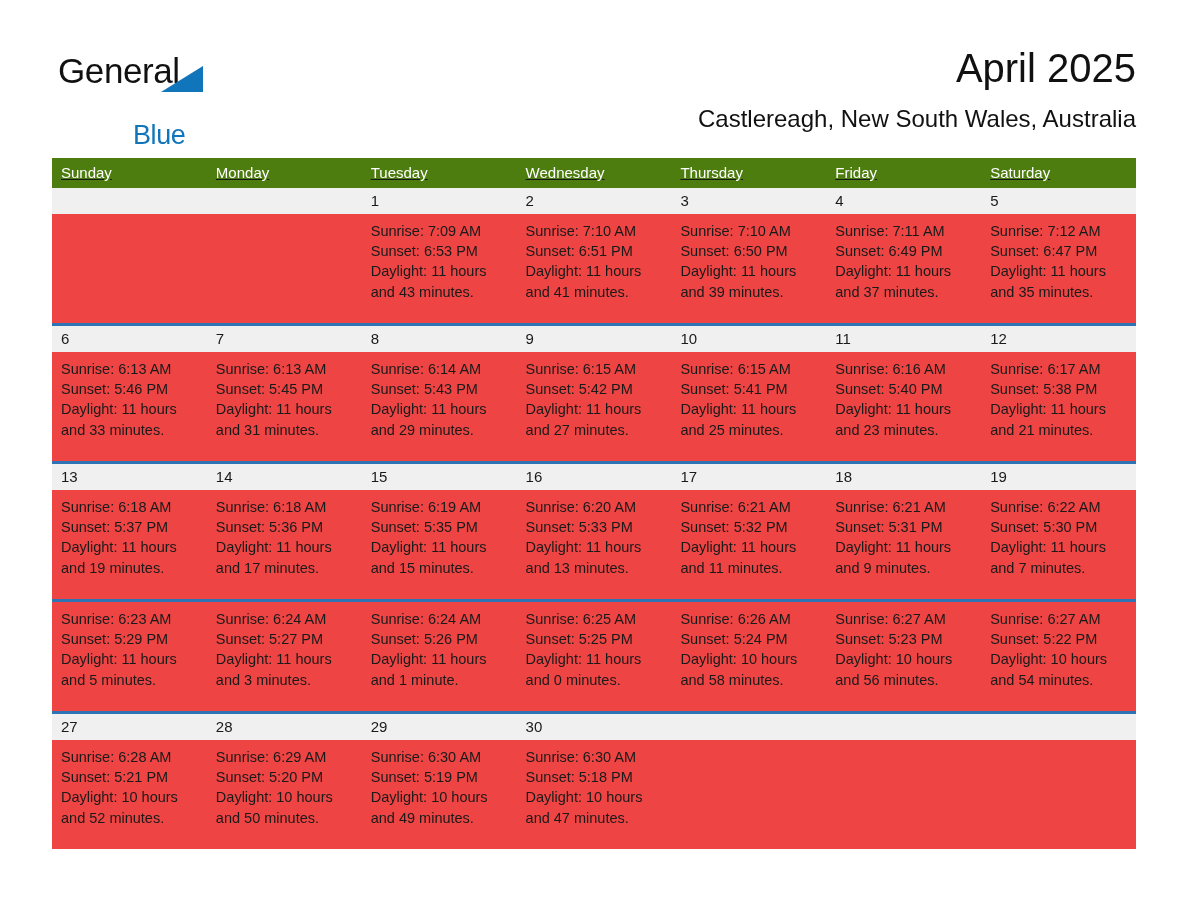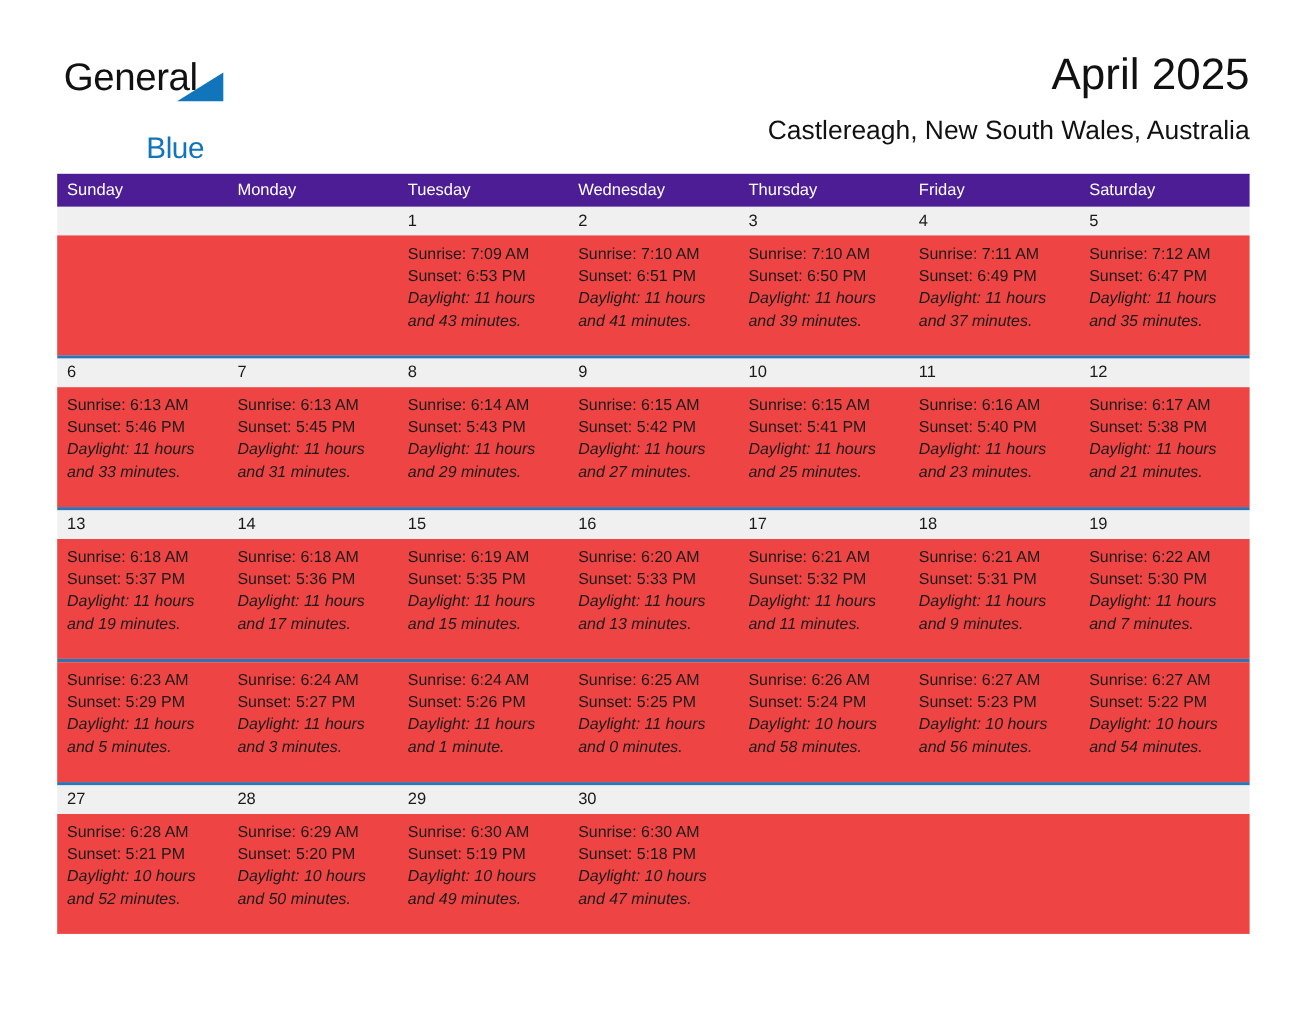--- a/index.html
+++ b/index.html
@@ -94,22 +94,23 @@
 
   
   .calendar {
     position: absolute;
     left: 52px;
     top: 158px;
     width: 1084px;
   }
   .weekday-header {
     display: flex;
-    background: #4c1d95;
+    background: #4d7c0f;
     height: 30px;
+    text-decoration: underline;
   }
   .weekday-cell {
     flex: 1 1 0;
     color: #ffffff;
     font-size: 15px;
     line-height: 30px;
     padding-left: 9px;
     box-sizing: border-box;
     white-space: nowrap;
     overflow: hidden;
@@ -147,21 +148,20 @@
     box-sizing: border-box;
     font-size: 14.5px;
     line-height: 20.2px;
     color: #1a1a1a;
   }
   .detail-cell .line {
     white-space: nowrap;
   }
   .detail-cell .daylight {
     white-space: normal;
-    font-style: italic;
   }
 </style>
 </head>
 <body>
 
 <div class="page">
 
   <div class="masthead">
 
     <div class="logo">

